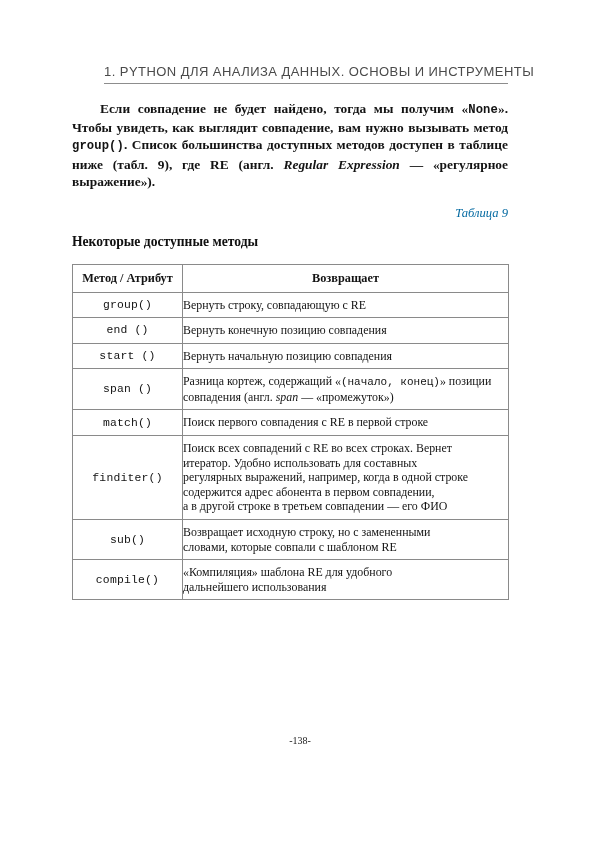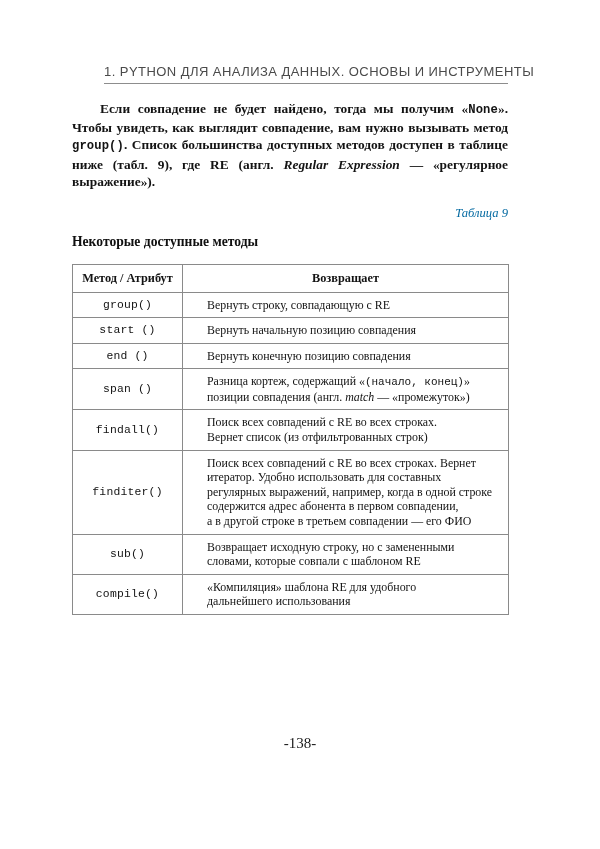--- a/index.html
+++ b/index.html
@@ -115,39 +115,39 @@
     font-family: "Liberation Mono", monospace;
     font-size: 11.4px;
     letter-spacing: 0.2px;
     padding: 6px 3px;
     color: #2a2a2a;
   }
   td.purpose-cell {
     text-align: left;
     font-size: 11.9px;
     line-height: 14.6px;
-    padding: 5px 5px 5px 24px;
+    padding: 5px 5px 5px 0;
   }
   td.purpose-cell .mono-in {
     font-family: "Liberation Mono", monospace;
     font-size: 11px;
   }
   td.purpose-cell .ital {
     font-style: italic;
   }
   .ln { display: block; }
 
   
   .folio {
     position: absolute;
     left: 0;
     top: 735px;
     width: 600px;
     text-align: center;
-    font-size: 15px;
+    font-size: 10px;
     color: #1a1a1a;
   }
 </style>
 </head>
 <body>
 
 <div class="page">
 
   <div class="content">
 
@@ -173,40 +173,39 @@
         </tr>
       </thead>
       <tbody>
         <tr>
           <td class="method-cell">group()</td>
           <td class="purpose-cell">
             <span class="ln">Вернуть строку, совпадающую с RE</span>
           </td>
         </tr>
         <tr>
+          <td class="method-cell">end ()</td>
+          <td class="purpose-cell">
+            <span class="ln">Вернуть конечную позицию совпадения</span>
+          </td>
+        </tr>
+        <tr>
           <td class="method-cell">start ()</td>
           <td class="purpose-cell">
             <span class="ln">Вернуть начальную позицию совпадения</span>
           </td>
         </tr>
         <tr>
-          <td class="method-cell">end ()</td>
-          <td class="purpose-cell">
-            <span class="ln">Вернуть конечную позицию совпадения</span>
-          </td>
-        </tr>
-        <tr>
           <td class="method-cell">span ()</td>
-          <td class="purpose-cell"><span>Разница кортеж, содержащий «</span><span class="mono-in">(начало, конец)</span><span>» позиции совпадения (англ. </span><span class="ital">match</span><span> — «промежуток»)</span></td>
-        </tr>
-        <tr>
-          <td class="method-cell">findall()</td>
-          <td class="purpose-cell">
-            <span class="ln">Поиск всех совпадений с RE во всех строках.</span>
-            <span class="ln">Вернет список (из отфильтрованных строк)</span>
+          <td class="purpose-cell"><span>Разница кортеж, содержащий «</span><span class="mono-in">(начало, конец)</span><span>» позиции совпадения (англ. </span><span class="ital">span</span><span> — «промежуток»)</span></td>
+        </tr>
+        <tr>
+          <td class="method-cell">match()</td>
+          <td class="purpose-cell">
+            <span class="ln">Поиск первого совпадения с RE в первой строке</span>
           </td>
         </tr>
         <tr>
           <td class="method-cell">finditer()</td>
           <td class="purpose-cell">
             <span class="ln">Поиск всех совпадений с RE во всех строках. Вернет</span>
             <span class="ln">итератор. Удобно использовать для составных</span>
             <span class="ln">регулярных выражений, например, когда в одной строке</span>
             <span class="ln">содержится адрес абонента в первом совпадении,</span>
             <span class="ln">а в другой строке в третьем совпадении — его ФИО</span>

